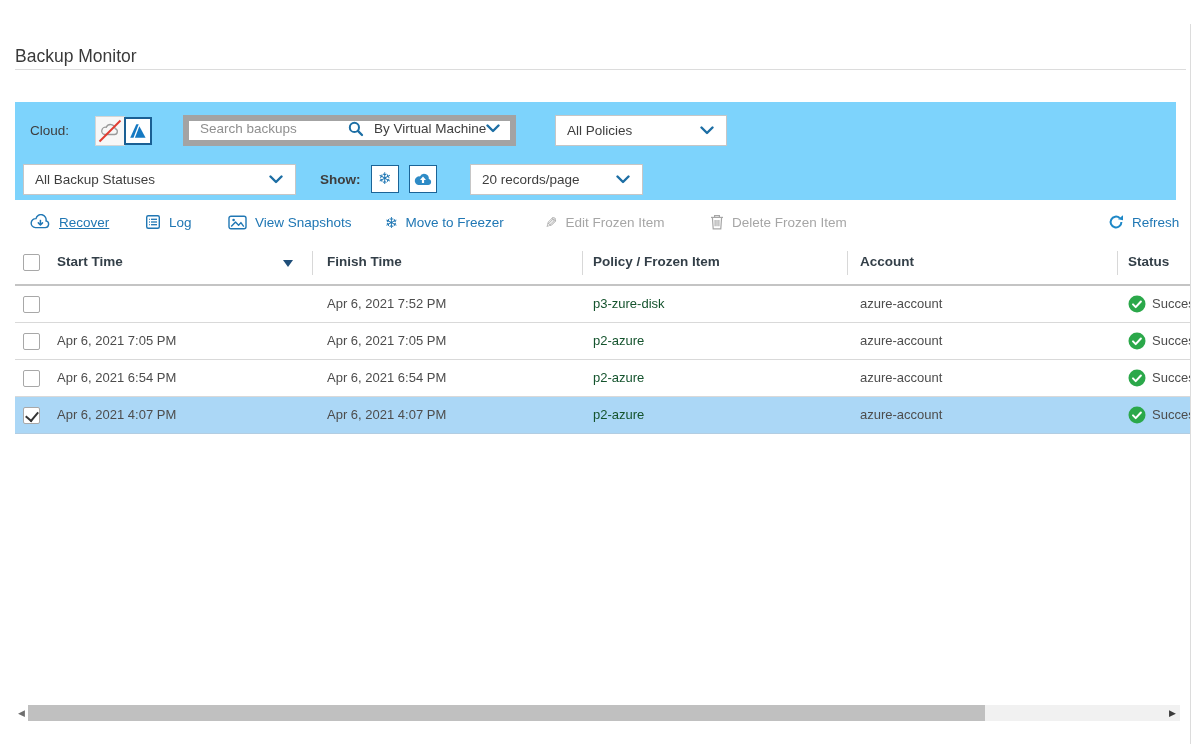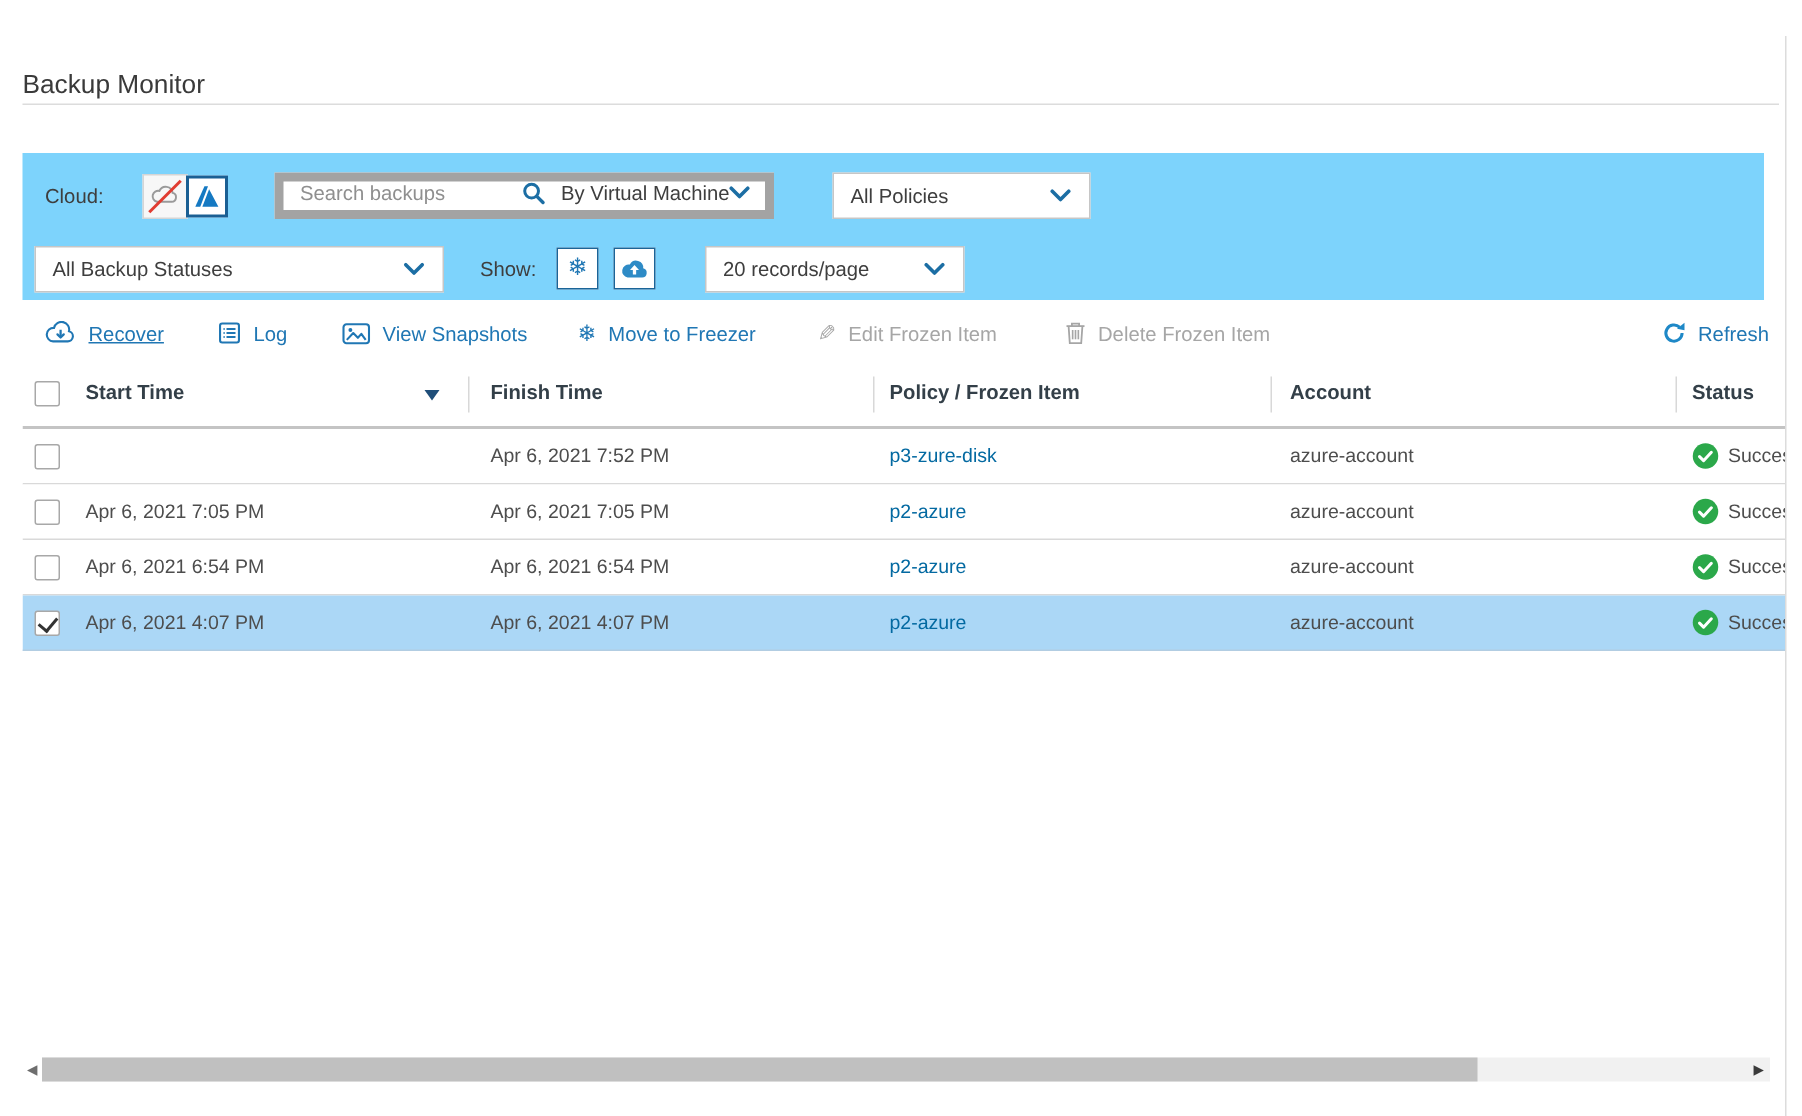--- a/index.html
+++ b/index.html
@@ -12,21 +12,21 @@
   .right-edge { position:absolute; left:1190px; top:0; width:1px; height:744px; background:#dcdcdc; }
 
   
   .page-title { position:absolute; left:15px; top:22px; font-size:17.5px; color:#3a3a3a; }
   .title-rule { position:absolute; left:15px; top:45px; width:1171px; height:1px; background:#dcdcdc; }
 
   
   .filter-panel { position:absolute; left:15px; top:78px; width:1161px; height:98px; background:#7dd3fc; }
   .flabel { position:absolute; font-size:13.5px; color:#3e3e3e; }
   .cloud-label { left:15px; top:13px; line-height:31px; }
-  .show-label { left:305px; top:62px; line-height:31px; }
+  .show-label { left:305px; top:62px; line-height:31px;font-weight:bold; }
 
   .icon-btn { position:absolute; display:flex; align-items:center; justify-content:center; cursor:pointer; background:#fff; }
   .aws-btn { left:80px; top:14px; width:30px; height:30px; background:#f7f7f7; border:1px solid #d5d5d5; }
   .azure-btn { left:109px; top:15px; width:28px; height:28px; border:2px solid #1a5f93; }
   .toggle-btn { width:28px; height:28px; border:1px solid #1b6497; }
   .freeze-btn { left:356px; top:63px; }
   .cloudshow-btn { left:394px; top:63px; }
   .snow-glyph { font-size:16px; color:#2077b4; line-height:1; }
 
   .search-combo {
@@ -75,21 +75,21 @@
   .table-viewport { position:absolute; left:15px; top:216px; width:1175px; height:194px; overflow:hidden; }
   .thead { position:relative; width:1215px; height:46px; border-bottom:2px solid #c4c4c4; background:#fff; }
   .th { position:absolute; top:14px; font-size:13.5px; font-weight:700; color:#333f48; white-space:nowrap; }
   .th-sep { position:absolute; top:11px; width:1px; height:24px; background:#d8d8d8; }
   .sort-arrow { position:absolute; left:268px; top:20px; width:0; height:0;
     border-left:5.5px solid transparent; border-right:5.5px solid transparent; border-top:7px solid #1f4e79; cursor:pointer; }
   .trow { position:relative; width:1215px; height:37px; border-bottom:1px solid #d9d9d9; background:#fff; }
   .trow.selected { background:#abd7f6; border-bottom-color:#b2cde2; }
   .cell { position:absolute; top:0; line-height:36px; font-size:13px; color:#4d4d4d; white-space:nowrap; }
   .c-start  { left:42px; }  .c-finish { left:312px; }
-  .c-policy { left:578px; color:#0369a1; cursor:pointer; }
+  .c-policy { left:578px; color:#14532d; cursor:pointer; }
   .c-account{ left:845px; }
   .c-status { left:1137px; color:#4d4d4d; }
   .status-ic { position:absolute; left:1113px; top:9px; }
   .cb {
     appearance:none; -webkit-appearance:none; width:17px; height:17px; background:#fff;
     border:1px solid #a8a8a8; border-radius:2px; cursor:pointer; position:absolute; left:8px; margin:0;
   }
   .thead .cb { top:14px; }
   .trow .cb { top:10px; }
   .cb:checked::after {

